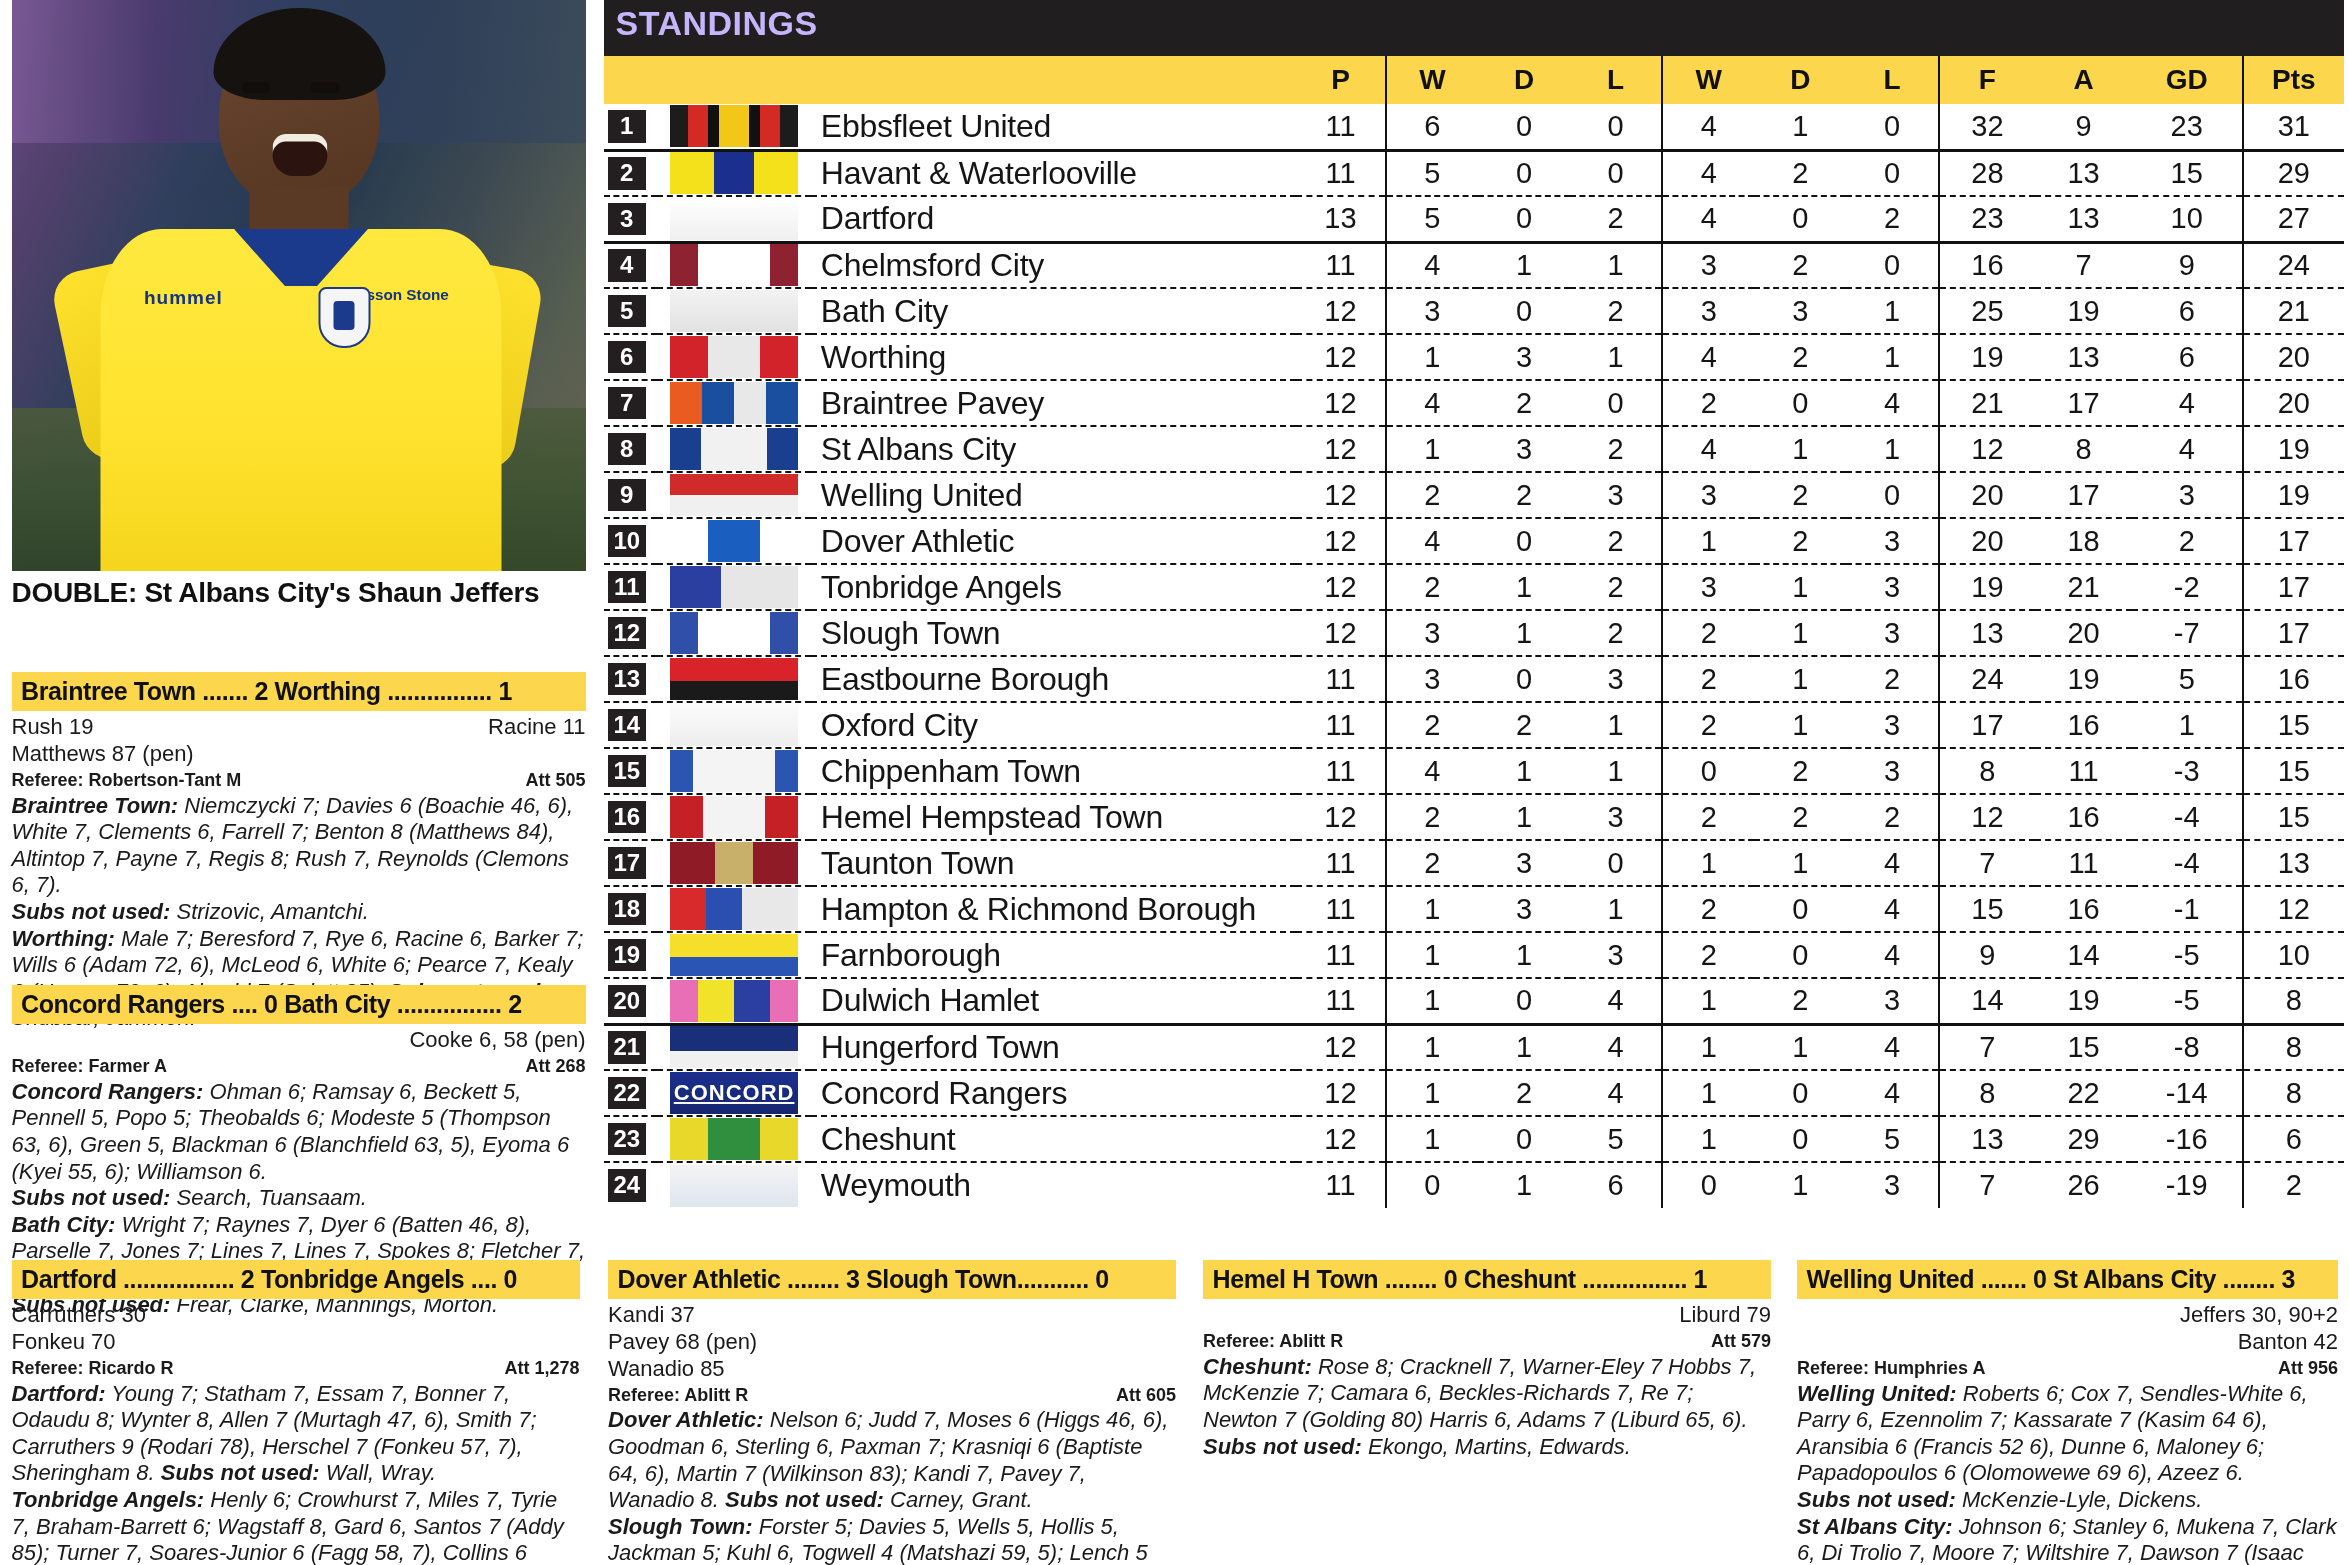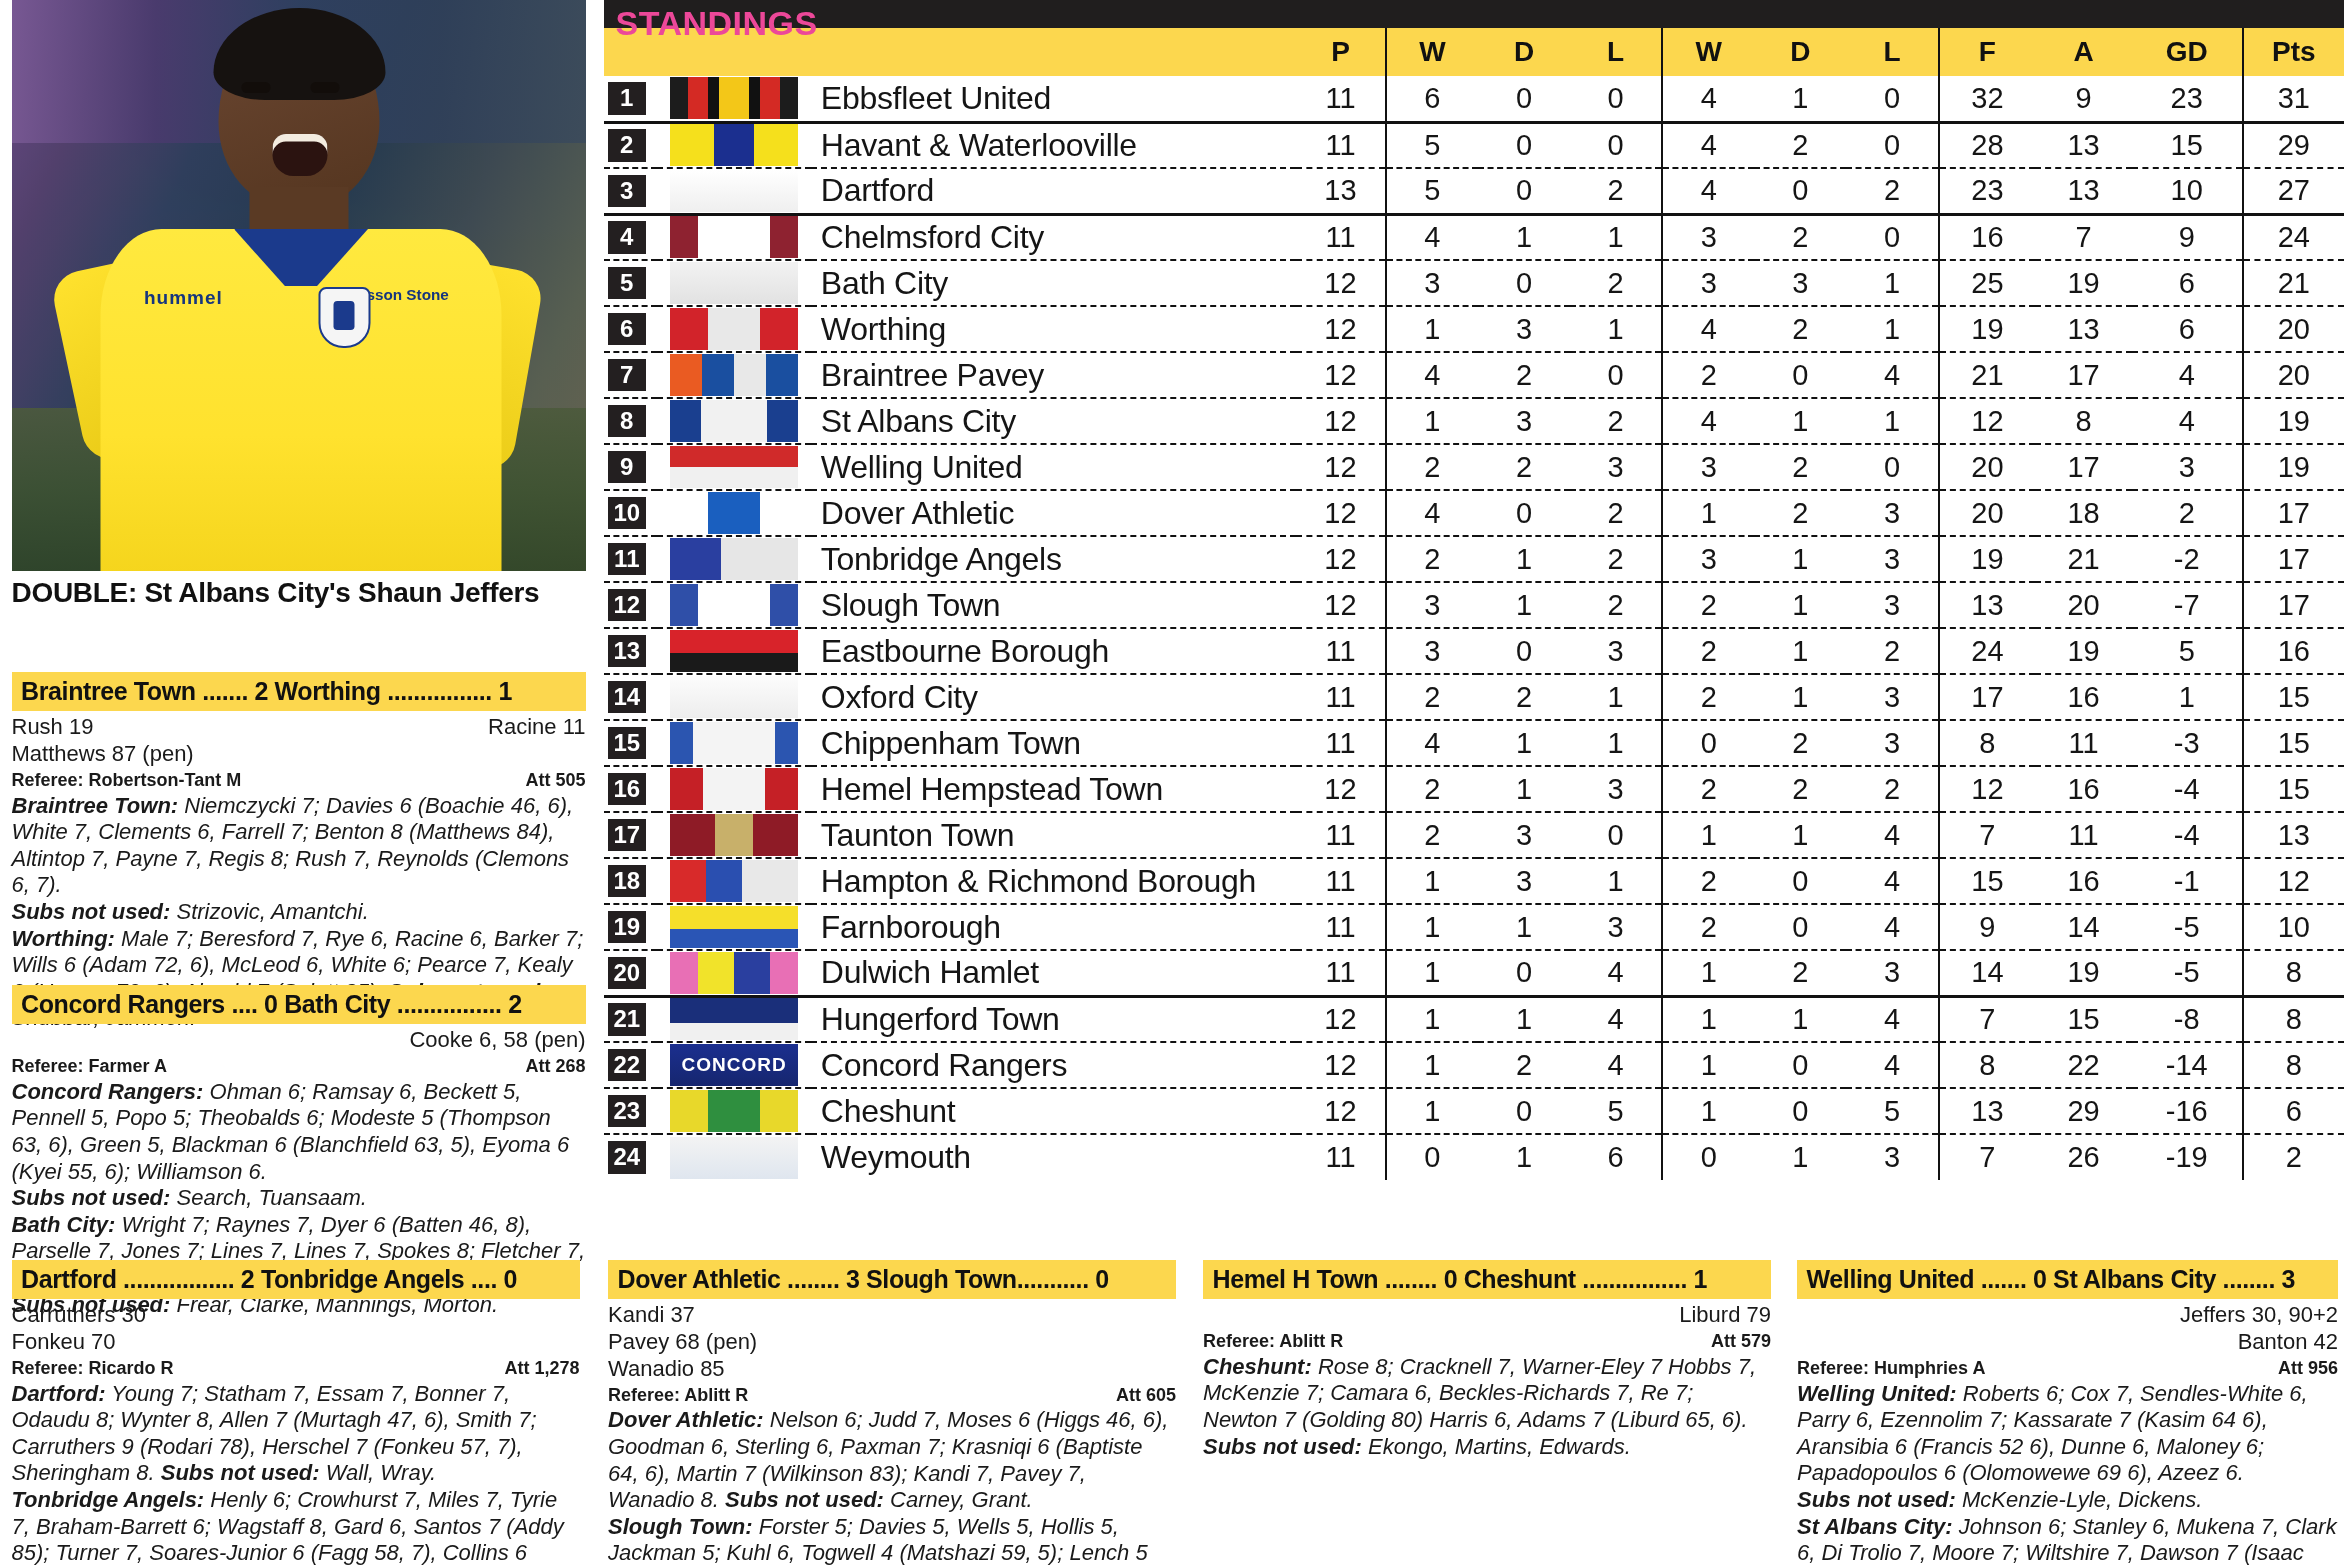--- a/index.html
+++ b/index.html
@@ -139,22 +139,22 @@
 
   
   #rep-dartford { left:11.5px;   top:1260px; width:568px; }
   #rep-dover    { left:608px;  top:1260px; width:568px; }
   #rep-hemel    { left:1203px; top:1260px; width:568px; }
   #rep-welling  { left:1797px; top:1260px; width:541px; }
 
   
   .standings { position:absolute; left:604px; top:0; width:1740px; }
   .st-title {
-    background:#201e1e; color:#ec4899; font-size:34px; font-weight:bold;
-    letter-spacing:0.5px; padding:3.8px 11.5px 7.6px 11.5px; height:28px;
+    background:#201e1e; color:#c4b5fd; font-size:34px; font-weight:bold;
+    letter-spacing:0.5px; padding:3.8px 11.5px 7.6px 11.5px; height:56px;
   }
   table.st { border-collapse:collapse; width:100%; table-layout:fixed; }
   table.st td, table.st th { padding:0; }
   .st thead th {
     background:#fcd74e; height:48px; font-size:28px; font-weight:bold; color:#111;
     text-align:center; vertical-align:middle;
   }
   .st thead th.blank { background:#fcd74e; }
   .st tbody tr { height:46px; }
   .st tbody td { font-size:29px; text-align:center; vertical-align:middle; color:#151515; }
@@ -175,21 +175,21 @@
   }
   .colgrp-l { border-left:2.9px solid #111; }
   .rowline-solid td { border-bottom:3.8px solid #111; }
   .rowline-dash td {
     border-bottom:2.9px dashed #111;
   }
   .rowline-none td { border-bottom:0; }
   .st tbody tr:first-child td { border-top:0; }
   .c-txt {
     position:absolute; inset:0; display:flex; align-items:center; justify-content:center;
-    font-size:19px; font-weight:bold; letter-spacing:1px;
+    font-size:22px; font-weight:bold; letter-spacing:1px;text-decoration:underline;
   }
 </style>
 </head>
 <body>
 
 <div class="page">
 
   <div class="left-col">
 
     <div class="photo">

